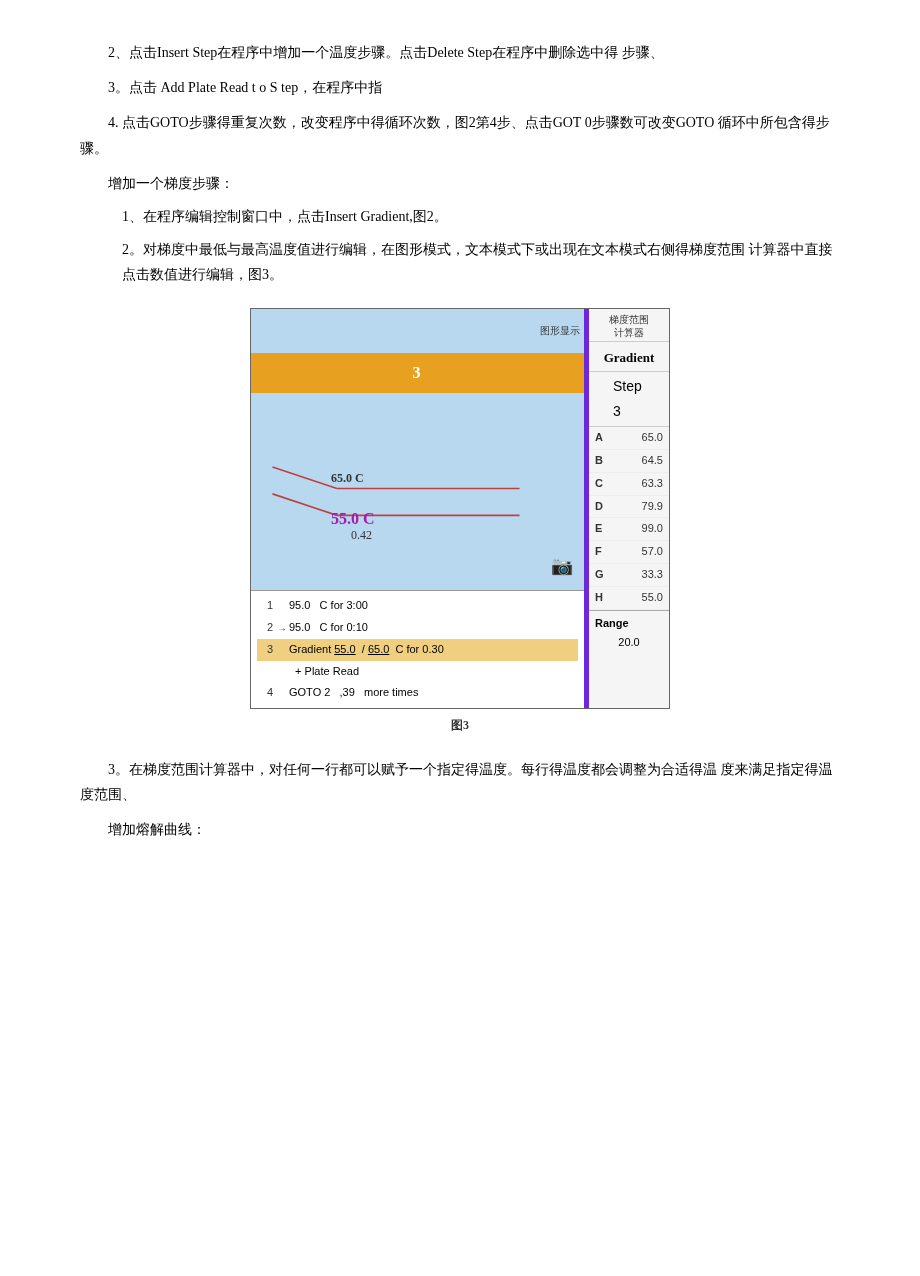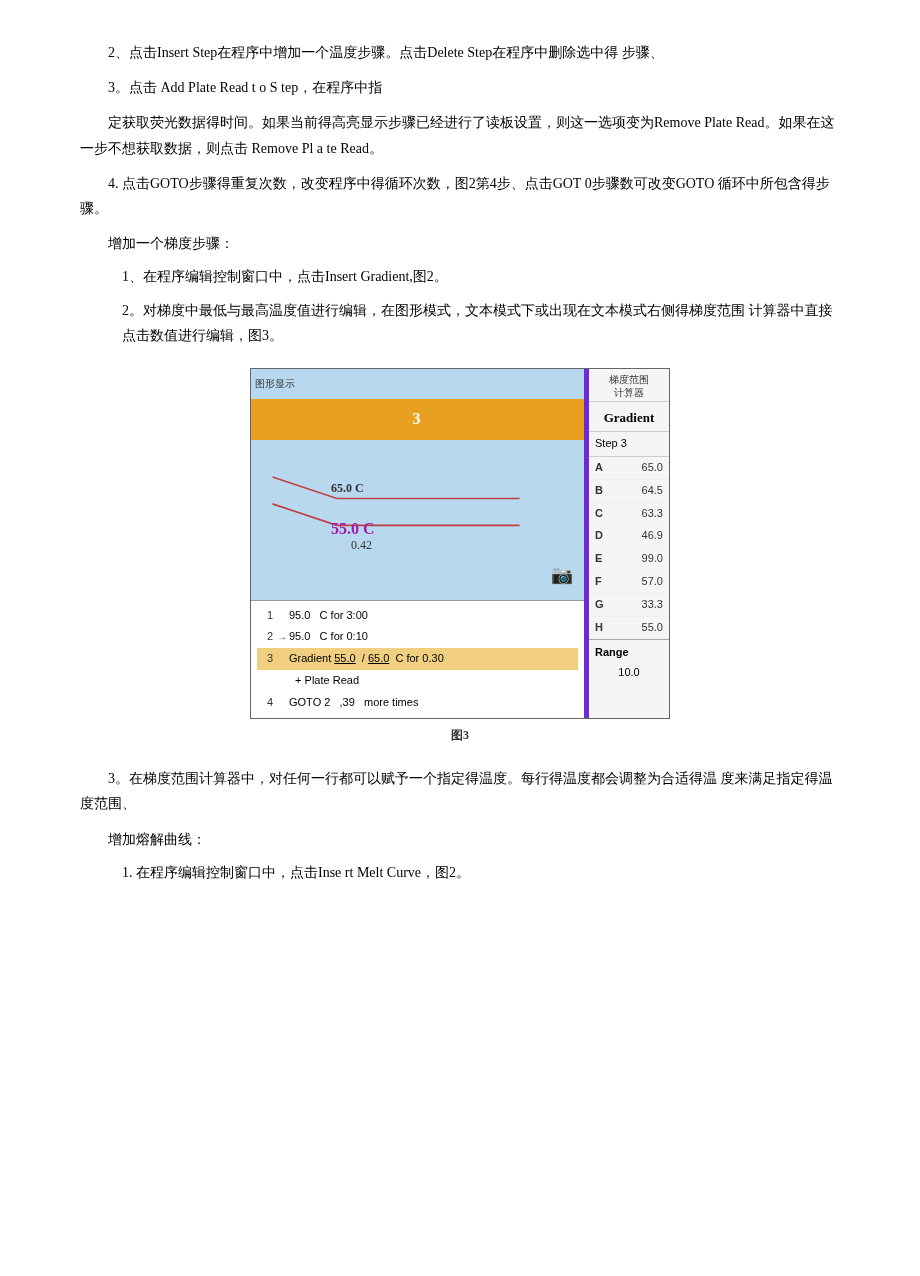--- a/index.html
+++ b/index.html
@@ -50,20 +50,21 @@
       font-size: 16px;
       font-weight: bold;
       text-align: center;
       padding: 6px 0;
       letter-spacing: 2px;
     }
     .diagram-graph-area {
       position: relative;
       height: 160px;
       padding: 10px 10px 0 10px;
+      margin-top: 37px;
     }
     .temp-label-65 {
       position: absolute;
       top: 38px;
       left: 80px;
       font-size: 12px;
       font-weight: bold;
       color: #333;
     }
     .temp-label-55 {
@@ -139,23 +140,23 @@
       line-height: 1.3;
     }
     .gradient-title {
       font-size: 13px;
       font-weight: bold;
       text-align: center;
       padding: 4px 0 2px 0;
       border-bottom: 1px solid #ccc;
     }
     .gradient-step-label {
-      font-size: 11px;
+      font-size: 14px;
       text-align: left;
-      padding: 2px 6px;
+      padding: 2px 24px;
       border-bottom: 1px solid #ccc;
       font-family: Arial, sans-serif;
     }
     .gradient-row {
       display: flex;
       justify-content: space-between;
       align-items: center;
       padding: 1px 6px;
       font-size: 11px;
       font-family: Arial, sans-serif;
@@ -191,36 +192,35 @@
     }
     svg.lines {
       position: absolute;
       top: 0; left: 0;
       width: 100%;
       height: 100%;
       pointer-events: none;
     }
     .top-labels-row {
       display: flex;
-      justify-content: flex-start;
+      justify-content: flex-end;
       font-size: 10px;
       color: #333;
-      padding: 6px 4px;
+      padding: 13px 4px;
     }
   </style>
 </head>
 <body>
 
 <div>
 
   <p class="paragraph">2、点击Insert Step在程序中增加一个温度步骤。点击Delete Step在程序中删除选中得 步骤、</p>
 
   <p class="paragraph">3。点击 Add Plate Read t o S tep，在程序中指</p>
 
-  <p class="paragraph">定获取荧光数据得时间。如果当前得高亮显示步骤已经进行了读板设置，则这一选项变为Remove   Plate Read。如果在这一步不想获取数据，则点击 Remove Pl a te Read。</p>
 
   <p class="paragraph">4. 点击GOTO步骤得重复次数，改变程序中得循环次数，图2第4步、点击GOT  0步骤数可改变GOTO  循环中所包含得步骤。</p>
 
   <p class="section-title">增加一个梯度步骤：</p>
 
   <p class="sub-item">1、在程序编辑控制窗口中，点击Insert Gradient,图2。</p>
 
   <p class="sub-item">2。对梯度中最低与最高温度值进行编辑，在图形模式，文本模式下或出现在文本模式右侧得梯度范围 计算器中直接点击数值进行编辑，图3。</p>
 
   <div class="diagram-container">
@@ -292,46 +292,45 @@
         <div class="gradient-row">
           <span class="gradient-label">B</span>
           <span class="gradient-val">64.5</span>
         </div>
         <div class="gradient-row">
           <span class="gradient-label">C</span>
           <span class="gradient-val">63.3</span>
         </div>
         <div class="gradient-row">
           <span class="gradient-label">D</span>
-          <span class="gradient-val">46.9</span>
+          <span class="gradient-val">79.9</span>
         </div>
         <div class="gradient-row">
           <span class="gradient-label">E</span>
           <span class="gradient-val">99.0</span>
         </div>
         <div class="gradient-row">
           <span class="gradient-label">F</span>
           <span class="gradient-val">57.0</span>
         </div>
         <div class="gradient-row">
           <span class="gradient-label">G</span>
           <span class="gradient-val">33.3</span>
         </div>
         <div class="gradient-row">
           <span class="gradient-label">H</span>
           <span class="gradient-val">55.0</span>
         </div>
         <div class="range-section">
           <div class="range-label">Range</div>
-          <div class="range-val">10.0</div>
+          <div class="range-val">20.0</div>
         </div>
       </div>
     </div>
     <div class="diagram-caption">图3</div>
   </div>
 
   <p class="paragraph">3。在梯度范围计算器中，对任何一行都可以赋予一个指定得温度。每行得温度都会调整为合适得温 度来满足指定得温度范围、</p>
 
   <p class="section-title">增加熔解曲线：</p>
 
-  <p class="sub-item">1. 在程序编辑控制窗口中，点击Inse rt Melt Curve，图2。</p>
 
 </div>
 
 </body></html>

